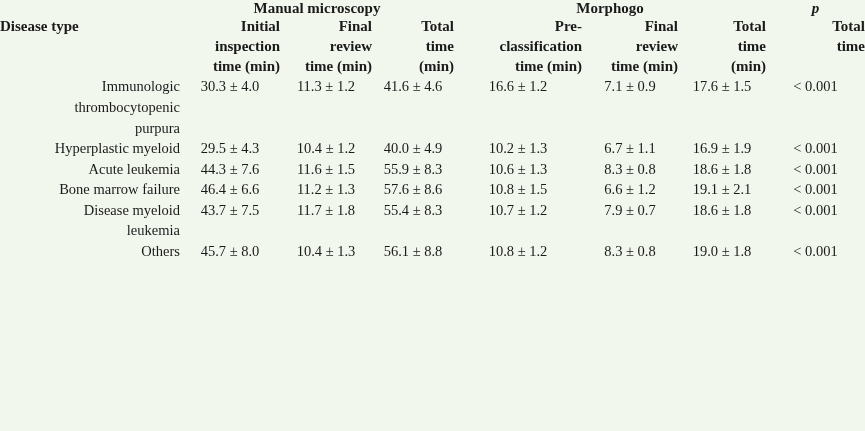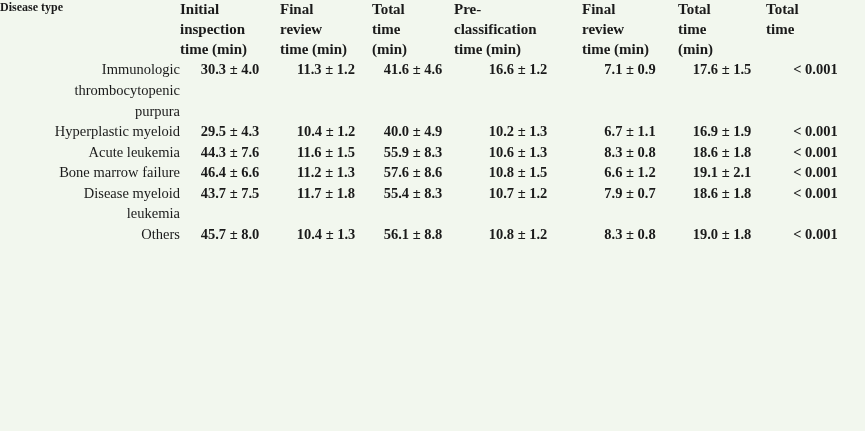--- a/index.html
+++ b/index.html
@@ -28,41 +28,41 @@
     font-size: 14.5px;
   }
   table.data-table td, table.data-table th {
     border: 0;
     padding: 0;
     vertical-align: top;
   }
   .rule-bottom td { border-bottom: 1.6px solid #222; margin-left: 48px; }
 
   
-  .vsep-left { border-left: 1.1px solid #222; font-weight: bold; }
+  .vsep-left { border-left: 1.1px solid #222; }
 
   th.group-head {
     text-align: center;
     font-weight: bold;
     padding: 9px 4px 9px 4px;
     font-size: 15px;
     border-bottom: 1.1px solid #222;
   }
   th.sub-head {
-    text-align: left;
+    text-align: right;
     font-weight: bold;
     padding: 7px 6px 7px 6px;
     font-size: 15px;
     line-height: 1.32;
   }
   th.rowlabel-head {
     text-align: left;
     font-weight: bold;
     padding: 7px 6px 7px 8px;
-    font-size: 12px;
+    font-size: 15px;
     vertical-align: bottom;
     line-height: 1.32;
   }
   td.rowlabel {
     text-align: right;
     padding: 8px 6px 8px 8px;
     line-height: 1.42;
     font-size: 14.5px;
   }
   td.cell {
@@ -82,20 +82,26 @@
       <col style="width:180px">
       <col style="width:100px">
       <col style="width:92px">
       <col style="width:82px">
       <col style="width:128px">
       <col style="width:96px">
       <col style="width:88px">
       <col style="width:99px">
     </colgroup>
     <thead>
+      <tr class="rule-top">
+        <th class="group-head"></th>
+        <th class="group-head vsep-left" colspan="3">Manual microscopy</th>
+        <th class="group-head vsep-left" colspan="3">Morphogo</th>
+        <th class="group-head vsep-left italic">p</th>
+      </tr>
       <tr class="rule-mid">
         <th class="rowlabel-head">
           <span>Disease type</span>
         </th>
         <th class="sub-head vsep-left">
           <span>Initial</span><br>
           <span>inspection</span><br>
           <span>time (min)</span>
         </th>
         <th class="sub-head vsep-left">

